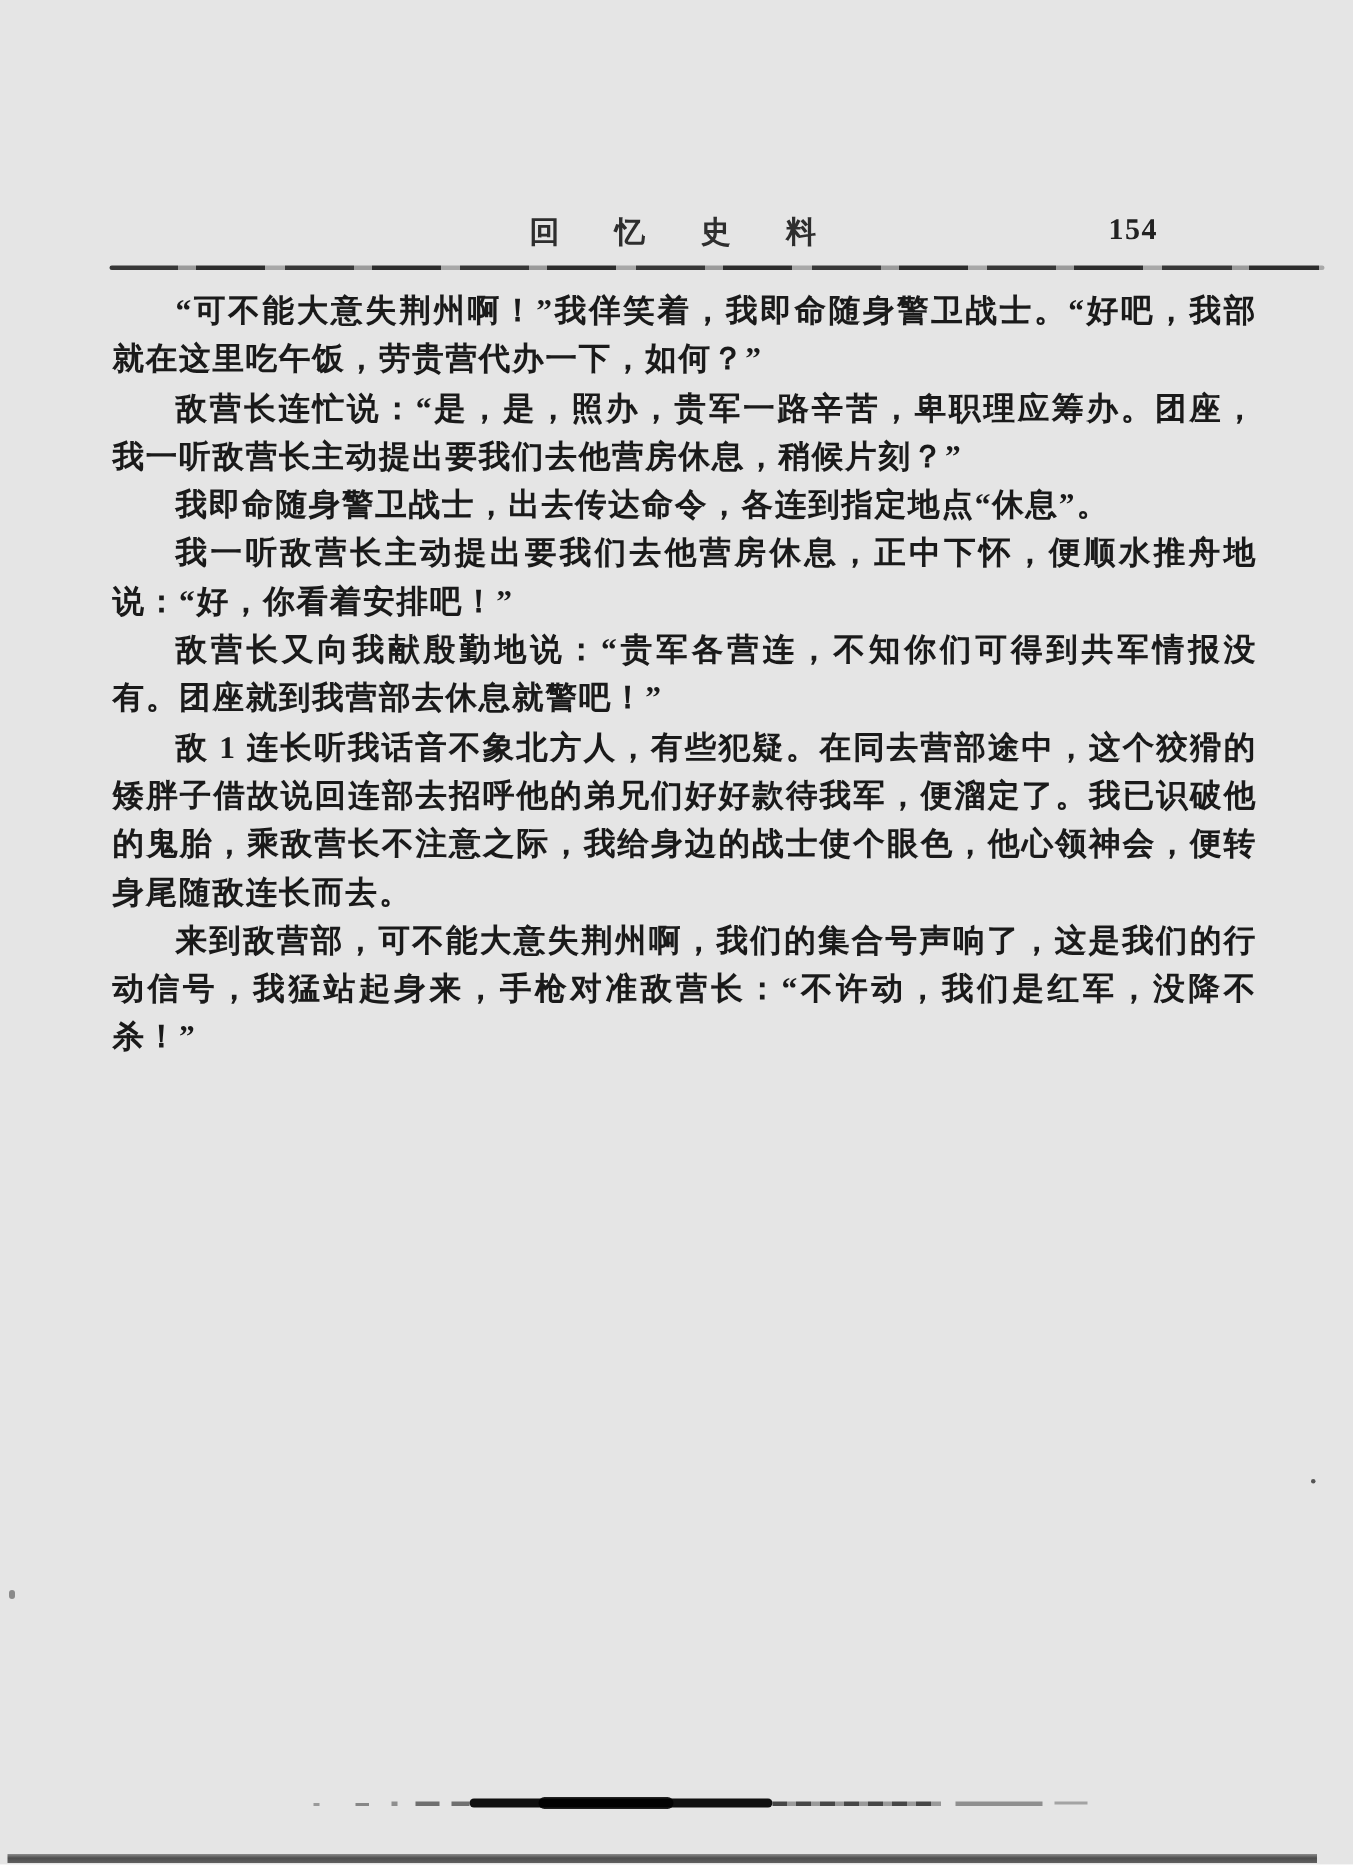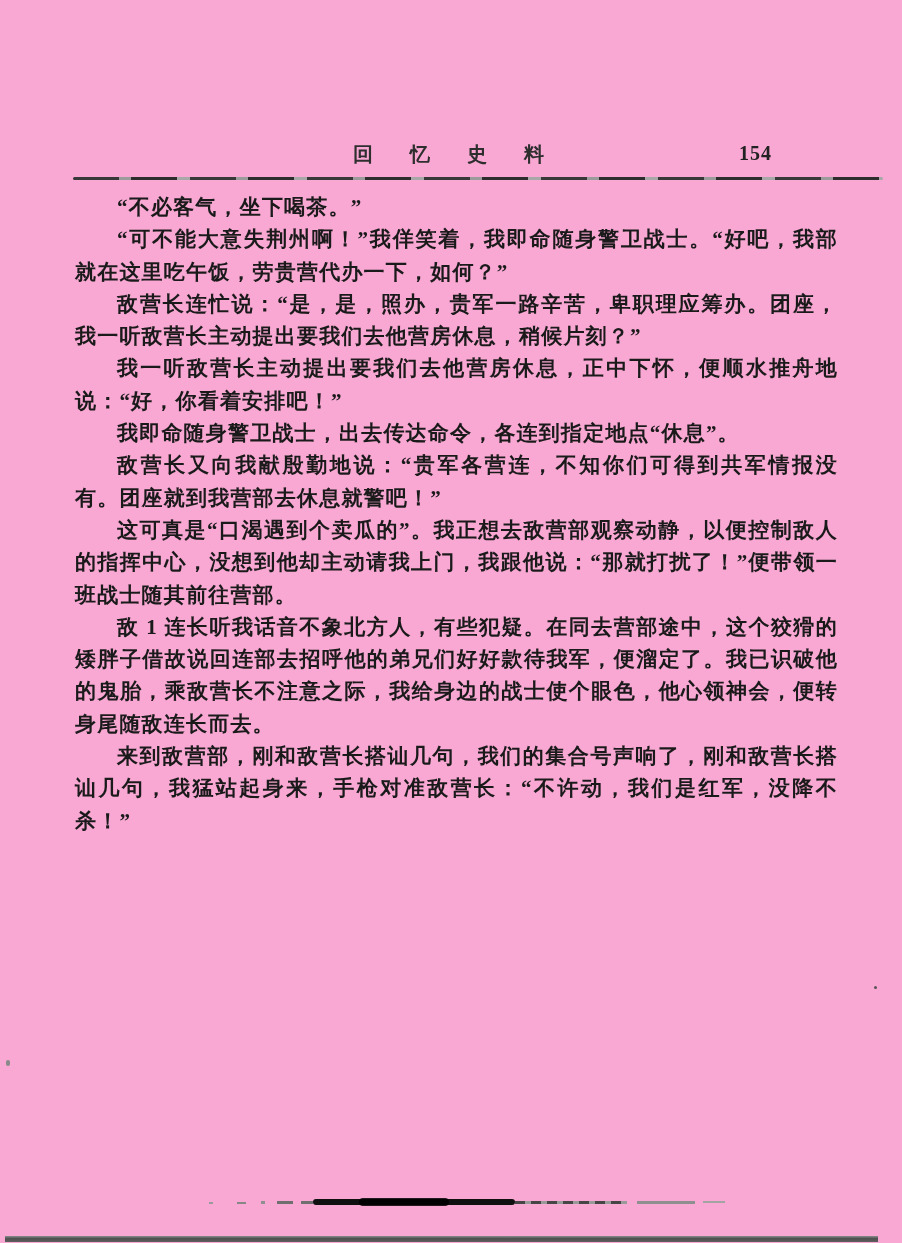--- a/index.html
+++ b/index.html
@@ -1,19 +1,19 @@
 <!DOCTYPE html>
 <html lang="zh"><head>
 <meta charset="utf-8">
 <style>
   html,body{margin:0;padding:0;background:#ffffff;}
   .page{
     position:relative;
     width:902px;height:1243px;
-    background:#f9a8d4;
+    background:#e5e5e5;
     overflow:hidden;
     font-family:"Liberation Serif","DejaVu Serif",serif;
   }
   
   .header{
     position:absolute;top:141px;left:75px;width:763px;height:30px;
     color:#2b2b2b;
   }
   .running-title{
     display:block;text-align:center;
@@ -66,29 +66,27 @@
 <div class="page">
 
   <div class="header">
     <span class="running-title">回 忆 史 料</span>
     <span class="page-number">154</span>
   </div>
 
   <div class="header-rule"></div>
 
   <div class="body-text">
-      <p>“不必客气，坐下喝茶。”</p>
       <p>“可不能大意失荆州啊！”我佯笑着，我即命随身警卫战士。“好吧，我部就在这里吃午饭，劳贵营代办一下，如何？”</p>
       <p>敌营长连忙说：“是，是，照办，贵军一路辛苦，卑职理应筹办。团座，我一听敌营长主动提出要我们去他营房休息，稍候片刻？”</p>
+      <p>我即命随身警卫战士，出去传达命令，各连到指定地点“休息”。</p>
       <p>我一听敌营长主动提出要我们去他营房休息，正中下怀，便顺水推舟地说：“好，你看着安排吧！”</p>
-      <p>我即命随身警卫战士，出去传达命令，各连到指定地点“休息”。</p>
       <p>敌营长又向我献殷勤地说：“贵军各营连，不知你们可得到共军情报没有。团座就到我营部去休息就警吧！”</p>
-      <p>这可真是“口渴遇到个卖瓜的”。我正想去敌营部观察动静，以便控制敌人的指挥中心，没想到他却主动请我上门，我跟他说：“那就打扰了！”便带领一班战士随其前往营部。</p>
       <p>敌 1 连长听我话音不象北方人，有些犯疑。在同去营部途中，这个狡猾的矮胖子借故说回连部去招呼他的弟兄们好好款待我军，便溜定了。我已识破他的鬼胎，乘敌营长不注意之际，我给身边的战士使个眼色，他心领神会，便转身尾随敌连长而去。</p>
-      <p>来到敌营部，刚和敌营长搭讪几句，我们的集合号声响了，刚和敌营长搭讪几句，我猛站起身来，手枪对准敌营长：“不许动，我们是红军，没降不杀！”</p>
+      <p>来到敌营部，可不能大意失荆州啊，我们的集合号声响了，这是我们的行动信号，我猛站起身来，手枪对准敌营长：“不许动，我们是红军，没降不杀！”</p>
     </div>
 
   <div class="smudge">
     <span class="sm-dot1"></span>
     <span class="sm-dot2"></span>
     <span class="sm-dot3"></span>
     <span class="sm-dash1"></span>
     <span class="sm-dash2"></span>
     <span class="sm-core"></span>
     <span class="sm-core2"></span>

